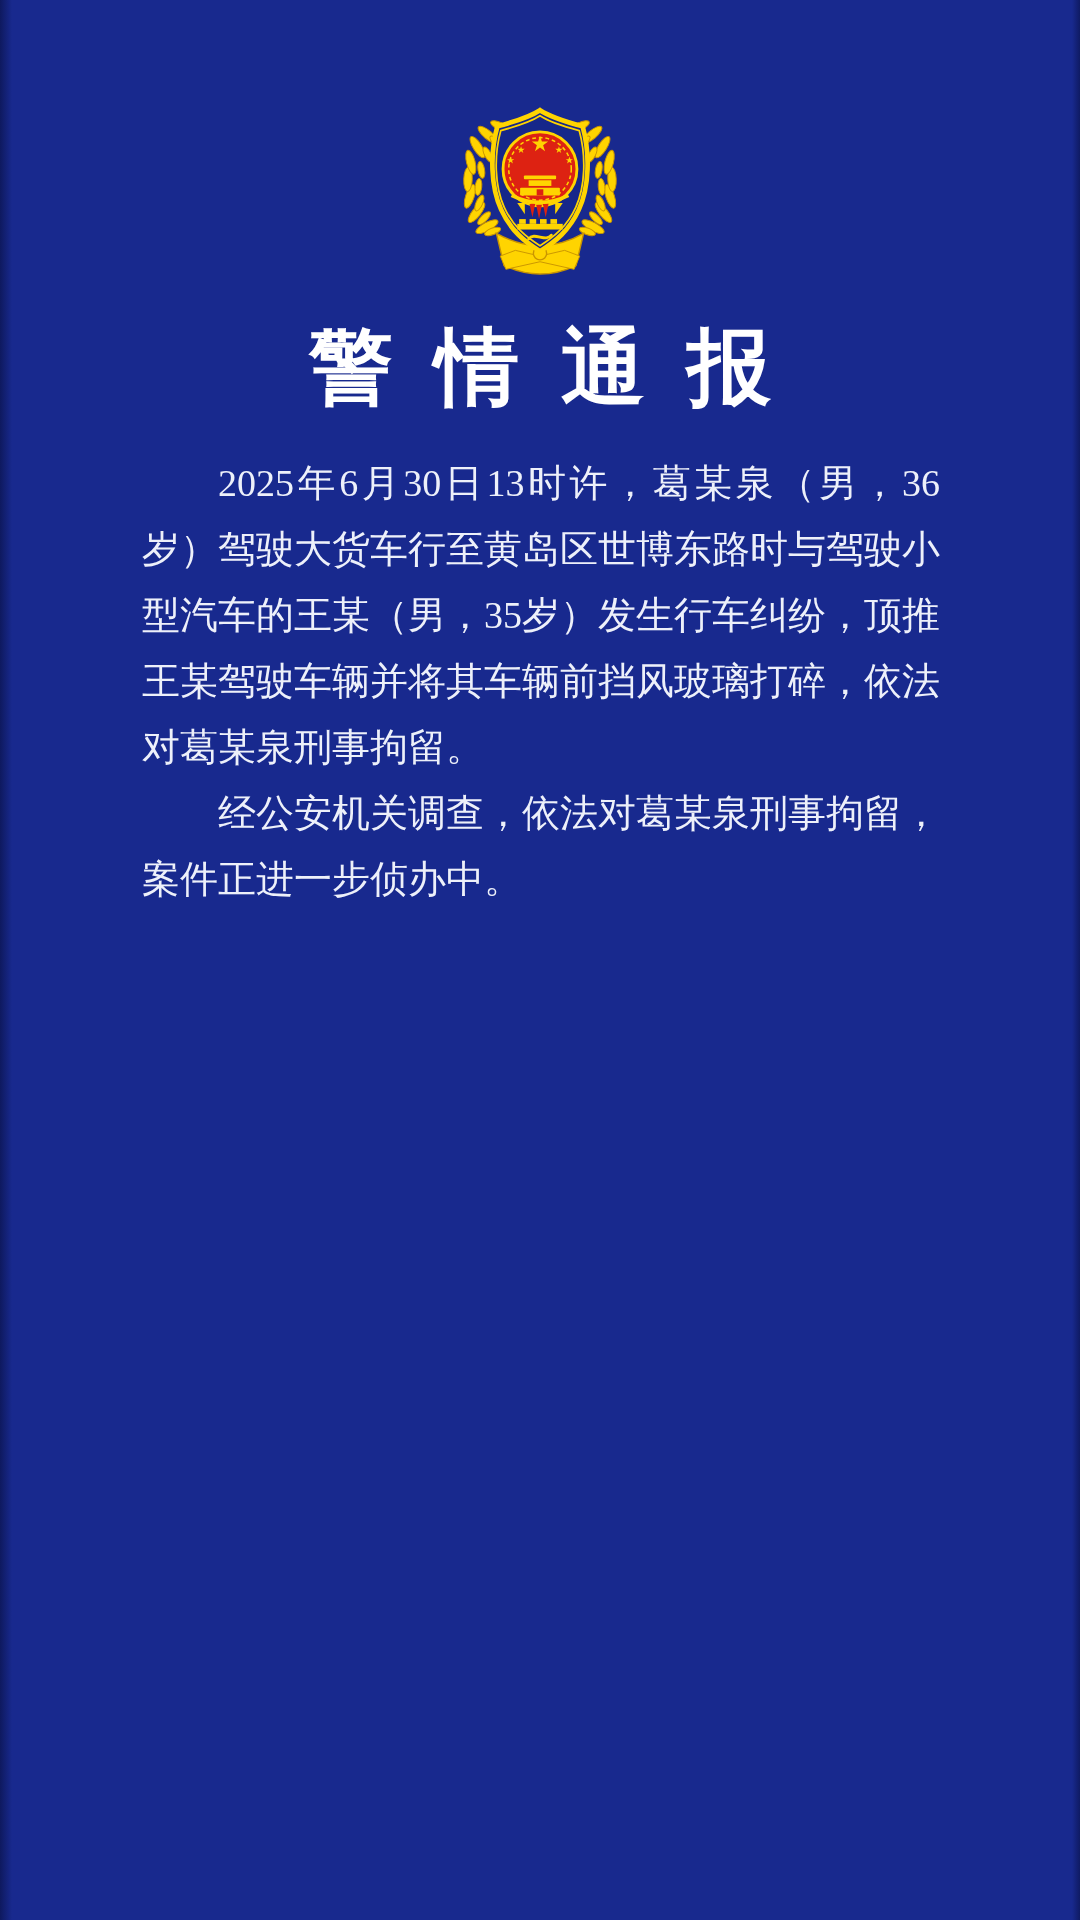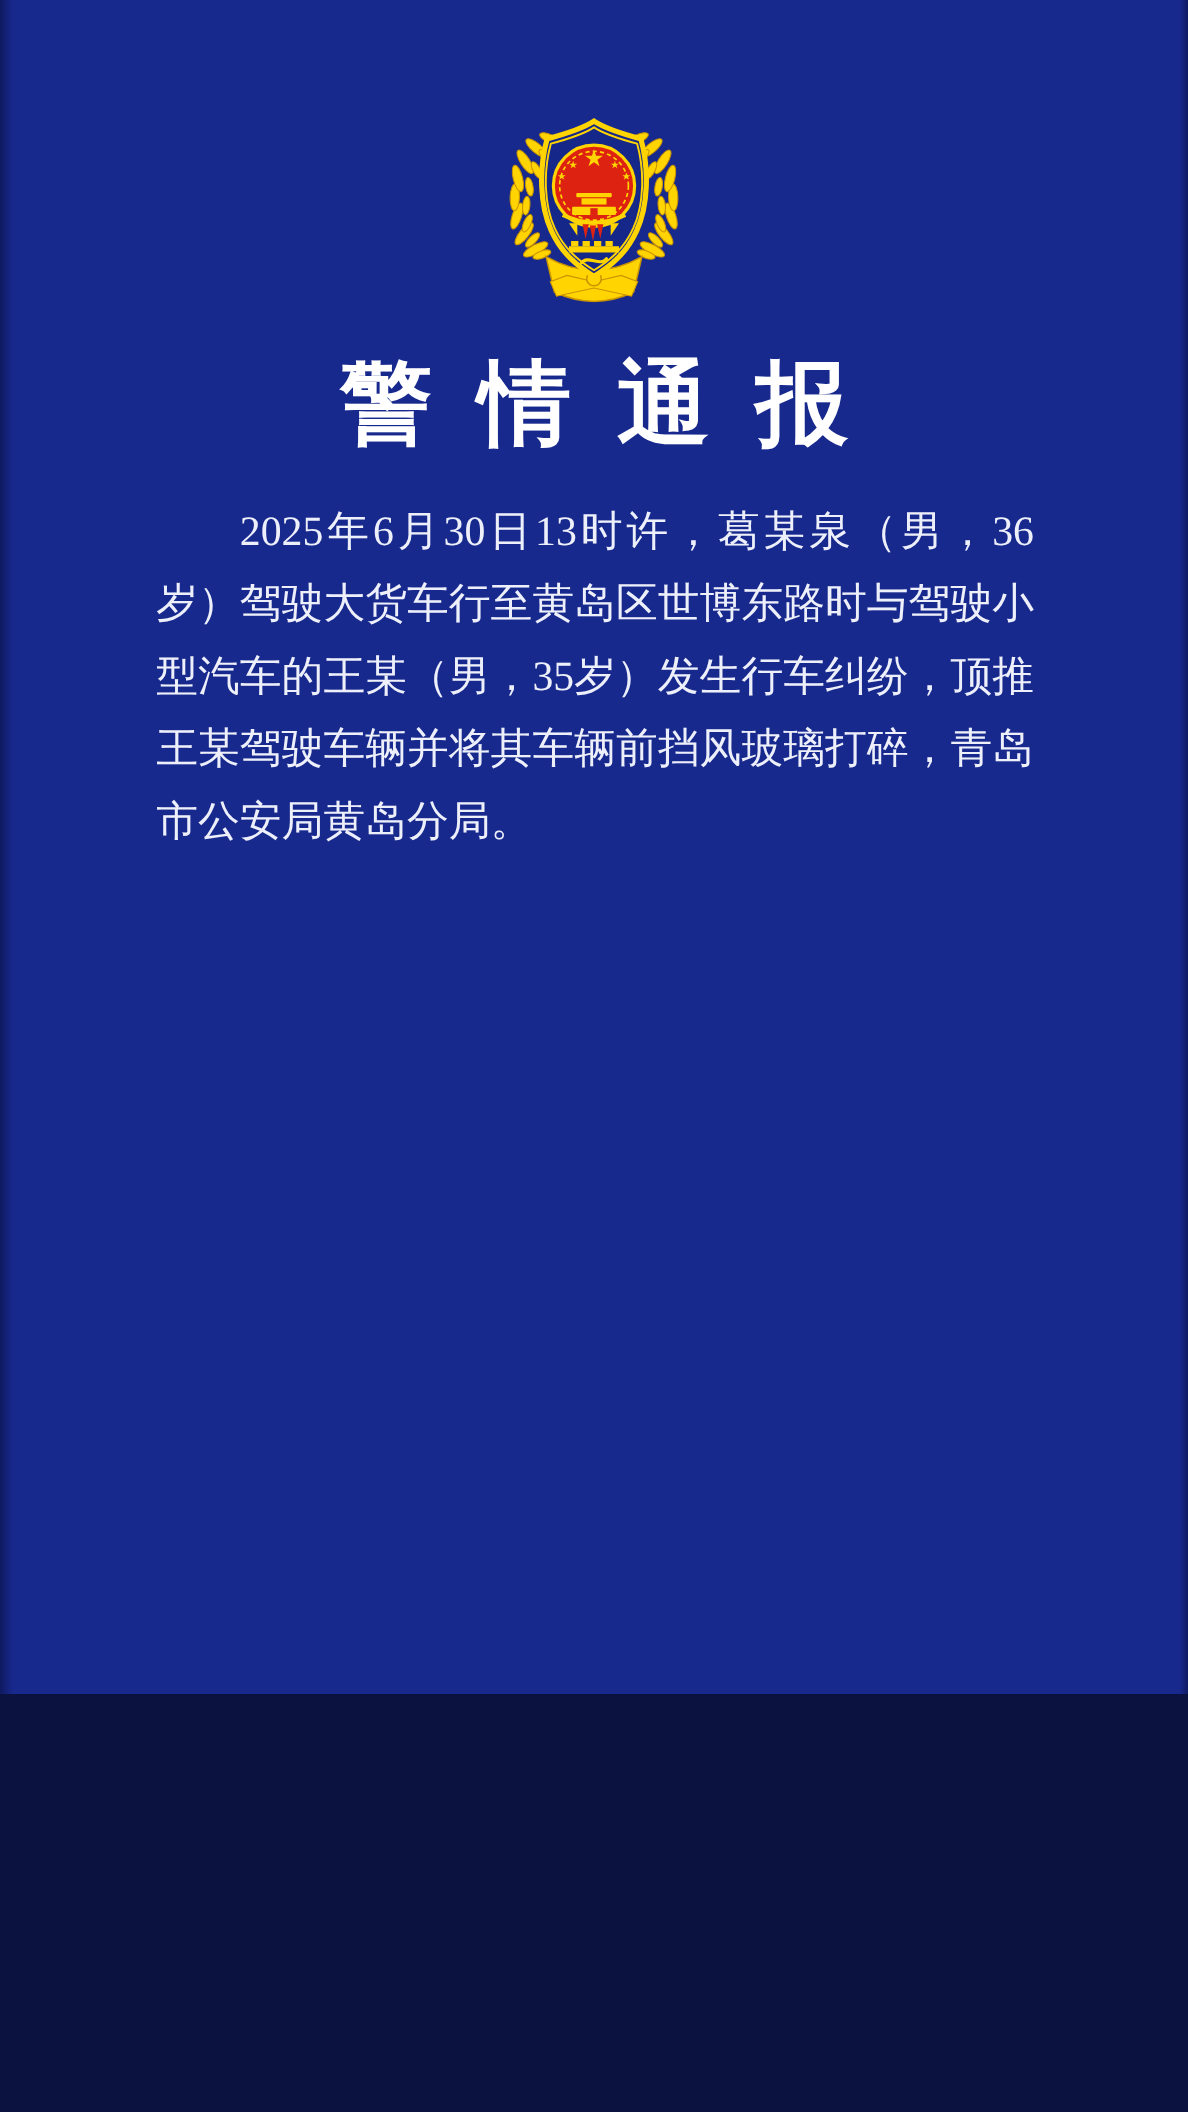--- a/index.html
+++ b/index.html
@@ -1,19 +1,19 @@
 <!DOCTYPE html>
 <html style="--bg: #18298e; --title-color: #ffffff; --body-color: #edf0fa; --gold: #ffd400; --gold-dark: #c99400; --red: #dd2212; --shield-blue: #16278a;"><head>
 <meta charset="utf-8">
 <style>
   html, body { margin: 0; padding: 0; background: #0b1240; }
   .page {
     position: relative;
     width: 1080px;
-    height: 1540px;
+    height: 1920px;
     margin: 0 auto;
     overflow: hidden;
     background: var(--bg, #18298e);
     color: #ffffff;
     font-family: "Liberation Serif", "DejaVu Serif", serif;
   }
   .edge {
     position: absolute; top: 0; bottom: 0;
     pointer-events: none;
   }
@@ -141,16 +141,17 @@
         <rect x="100" y="131" width="7" height="5"></rect>
         <rect x="111" y="131" width="7" height="5"></rect>
       </g>
       <path d="M88,152 C94,144 106,156 112,148" style="fill:none;stroke:var(--gold);stroke-width:3" stroke-linecap="round"></path>
     </svg>
   </div>
 
   <h1 class="title">警情通报</h1>
 
   <div class="body-text">
-    <p>2025年6月30日13时许，葛某泉（男，36岁）驾驶大货车行至黄岛区世博东路时与驾驶小型汽车的王某（男，35岁）发生行车纠纷，顶推王某驾驶车辆并将其车辆前挡风玻璃打碎，青岛市公安局黄岛分局。</p>
+    <p>2025年6月30日13时许，葛某泉（男，36岁）驾驶大货车行至黄岛区世博东路时与驾驶小型汽车的王某（男，35岁）发生行车纠纷，顶推王某驾驶车辆并将其车辆前挡风玻璃打碎，依法对葛某泉刑事拘留。</p>
+    <p>经公安机关调查，依法对葛某泉刑事拘留，案件正进一步侦办中。</p>
   </div>
 
 </div>
 
 </body></html>

